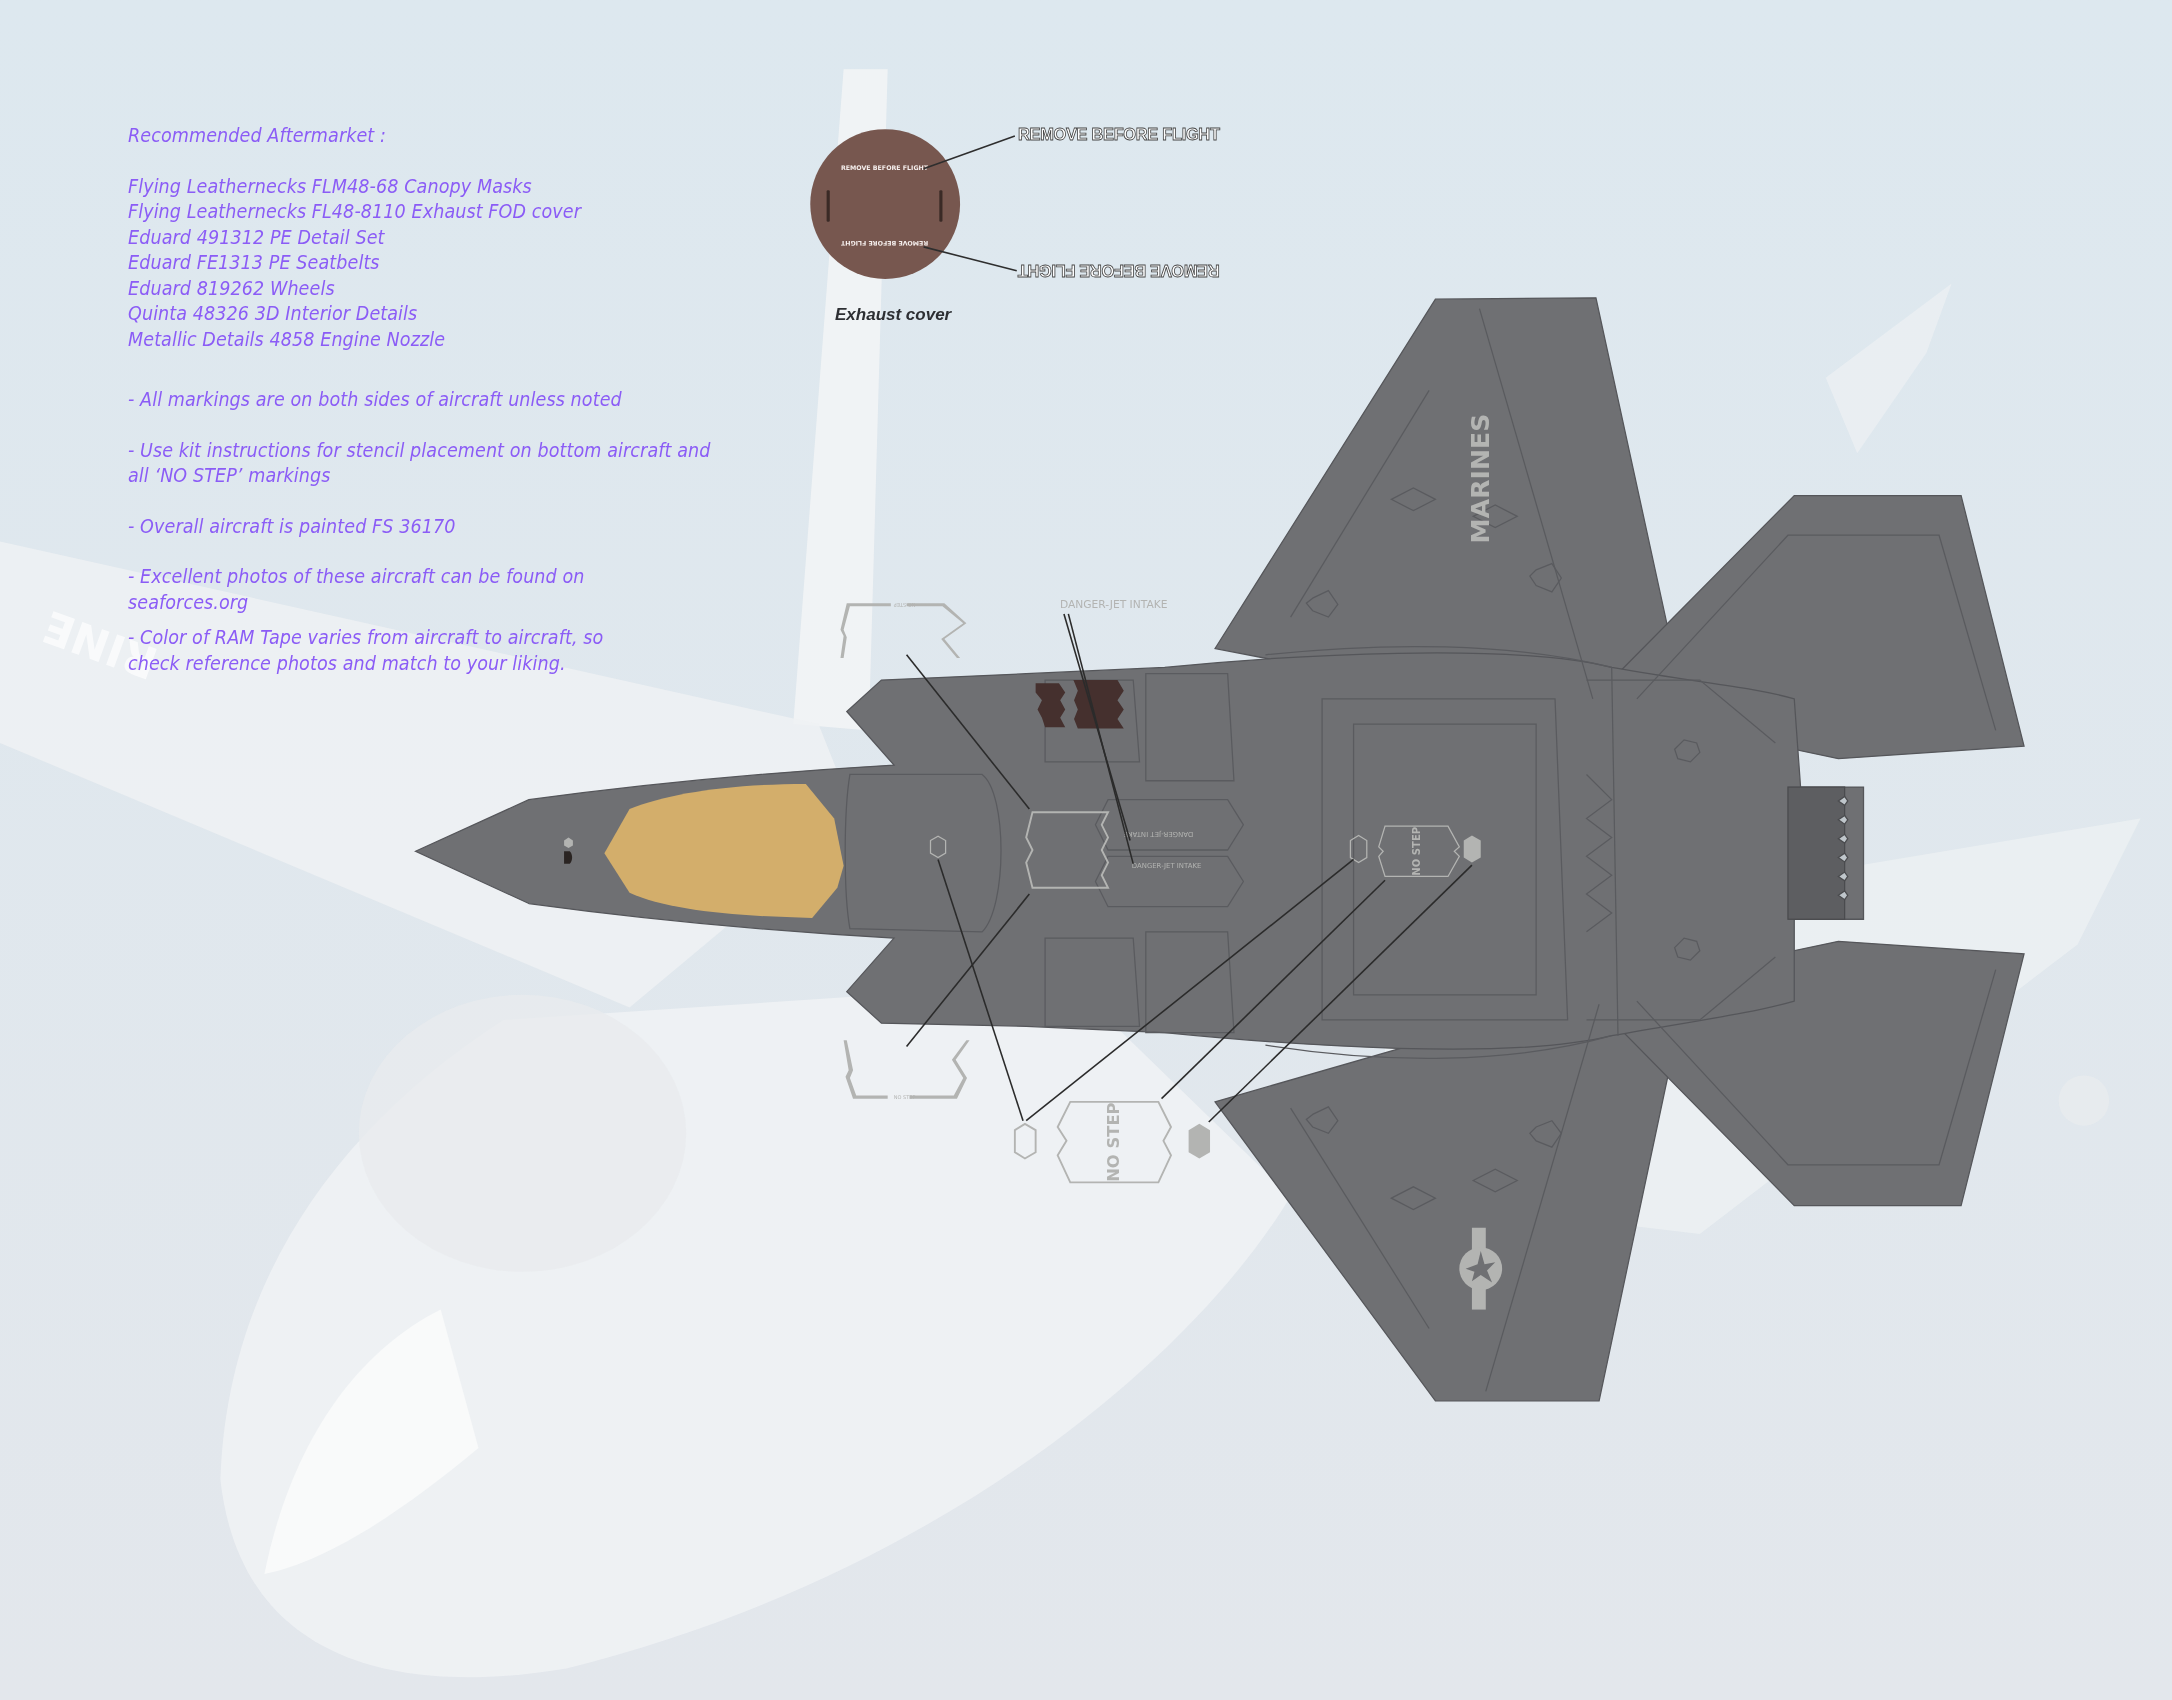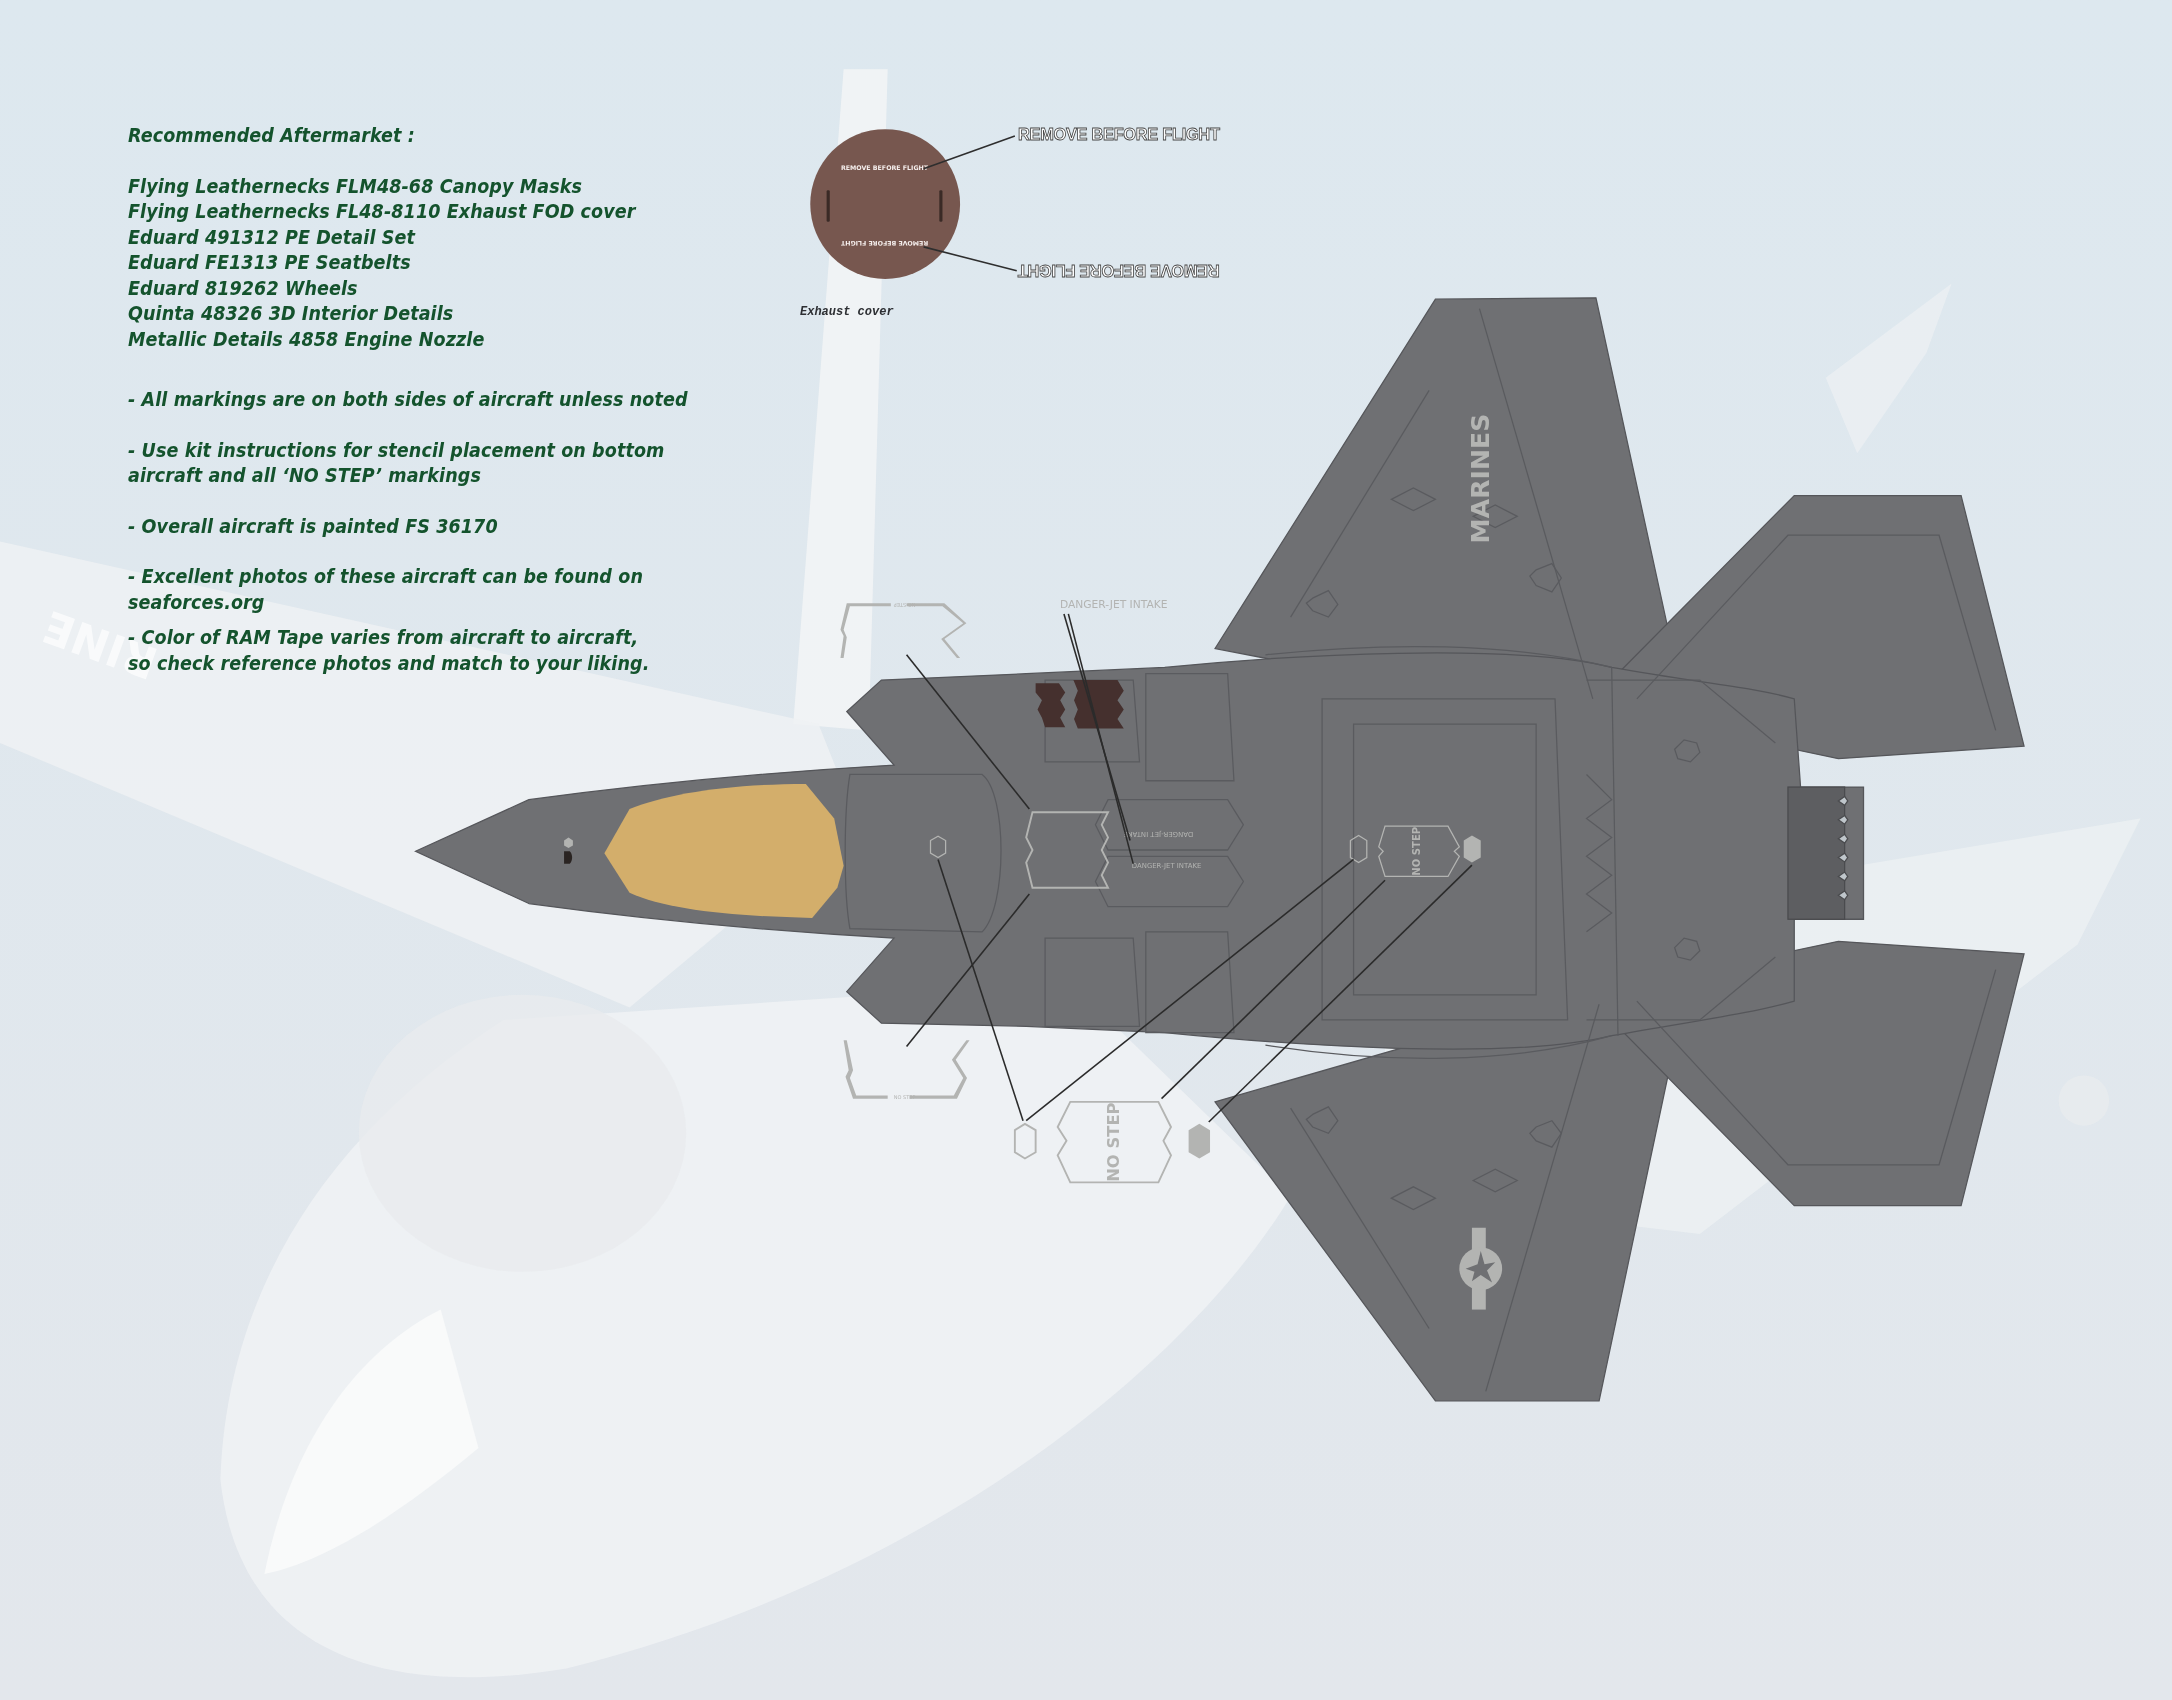--- a/index.html
+++ b/index.html
@@ -4,31 +4,31 @@
 <style>
   html, body { margin:0; padding:0; }
   body {
     width:2172px; height:1700px; overflow:hidden; position:relative;
     background: linear-gradient(180deg, #dde7ee 0%, #dfe7ed 45%, #e2e7ec 100%);
     font-family: "DejaVu Sans", sans-serif;
   }
   .bg-photo { position:absolute; left:0; top:0; width:2172px; height:1700px; }
   .notes {
     position:absolute; left:128px; top:123px; width:630px;
-    color:#14532d; font-style:italic; font-weight:bold;
+    color:#8b5cf6; font-style:italic; font-weight:normal;
     font-family:"DejaVu Sans Condensed","DejaVu Sans", sans-serif;
     font-size:19.5px; line-height:25.5px; letter-spacing:0.1px;
   }
   .notes .line { display:block; white-space:nowrap; }
   .notes .gap { height:25px; }
   .notes .note { display:block; white-space:normal; }
   .notes .note-block { margin-bottom:25px;margin-top:10px; }
   .exhaust-label {
-    position:absolute; left:800px; top:305px; font-style:italic; font-weight:bold;
-    color:#2d2f33; font-size:12px; font-family:Liberation Mono, monospace;
+    position:absolute; left:835px; top:305px; font-style:italic; font-weight:bold;
+    color:#2d2f33; font-size:17px; font-family:Liberation Sans, sans-serif;
   }
   .rbf-out {
     position:absolute; font-family:"Liberation Sans Narrow","Liberation Sans", sans-serif;
     font-weight:bold; font-size:16.4px; color:#ffffff; letter-spacing:-0.3px;
     -webkit-text-stroke:0.8px #444;
   }
   .aircraft { position:absolute; left:0; top:0; width:2172px; height:1700px; }
   svg text { font-family:"DejaVu Sans", sans-serif; }
 </style>
 </head>

